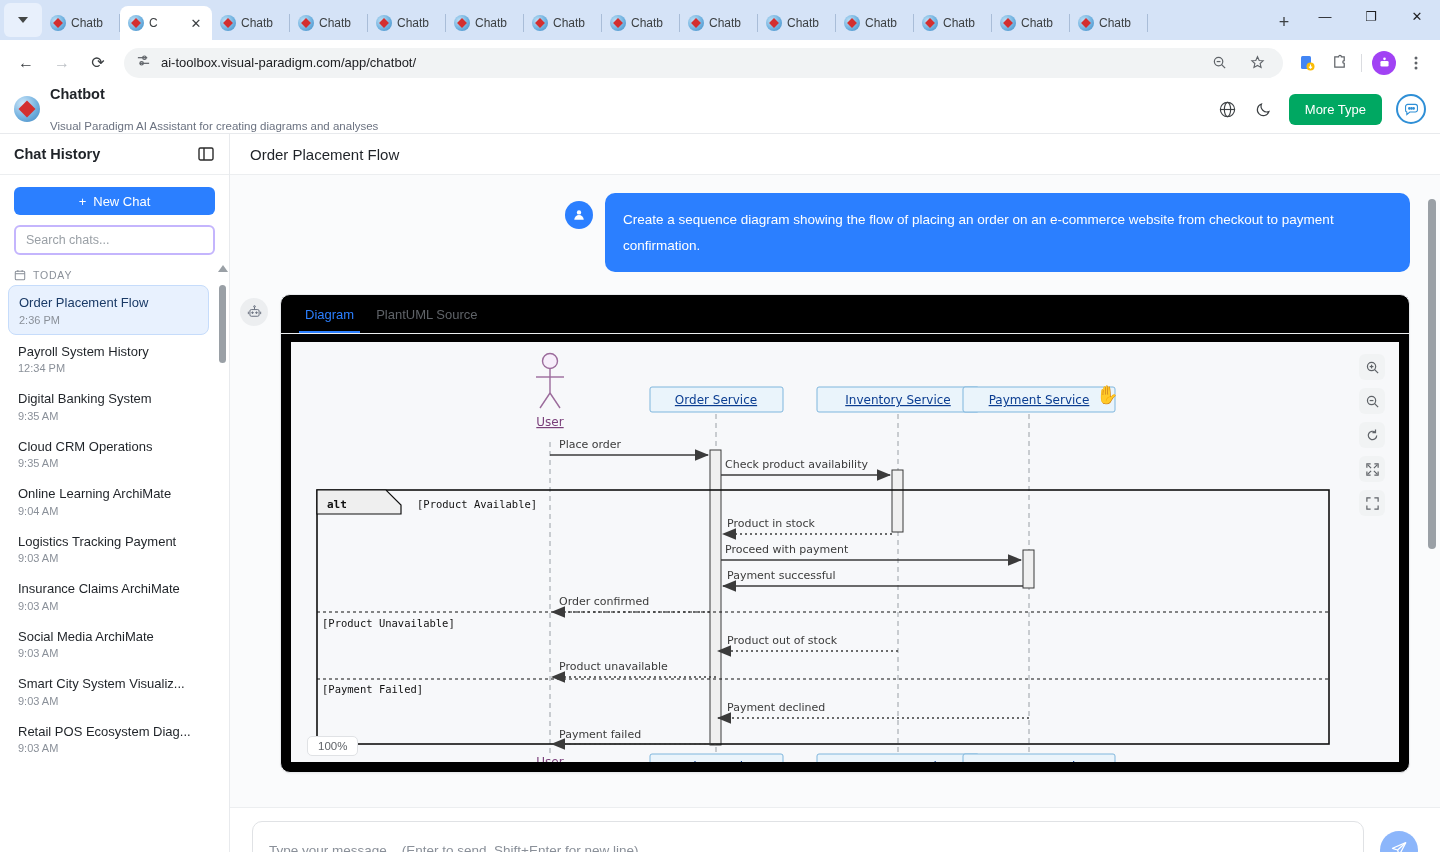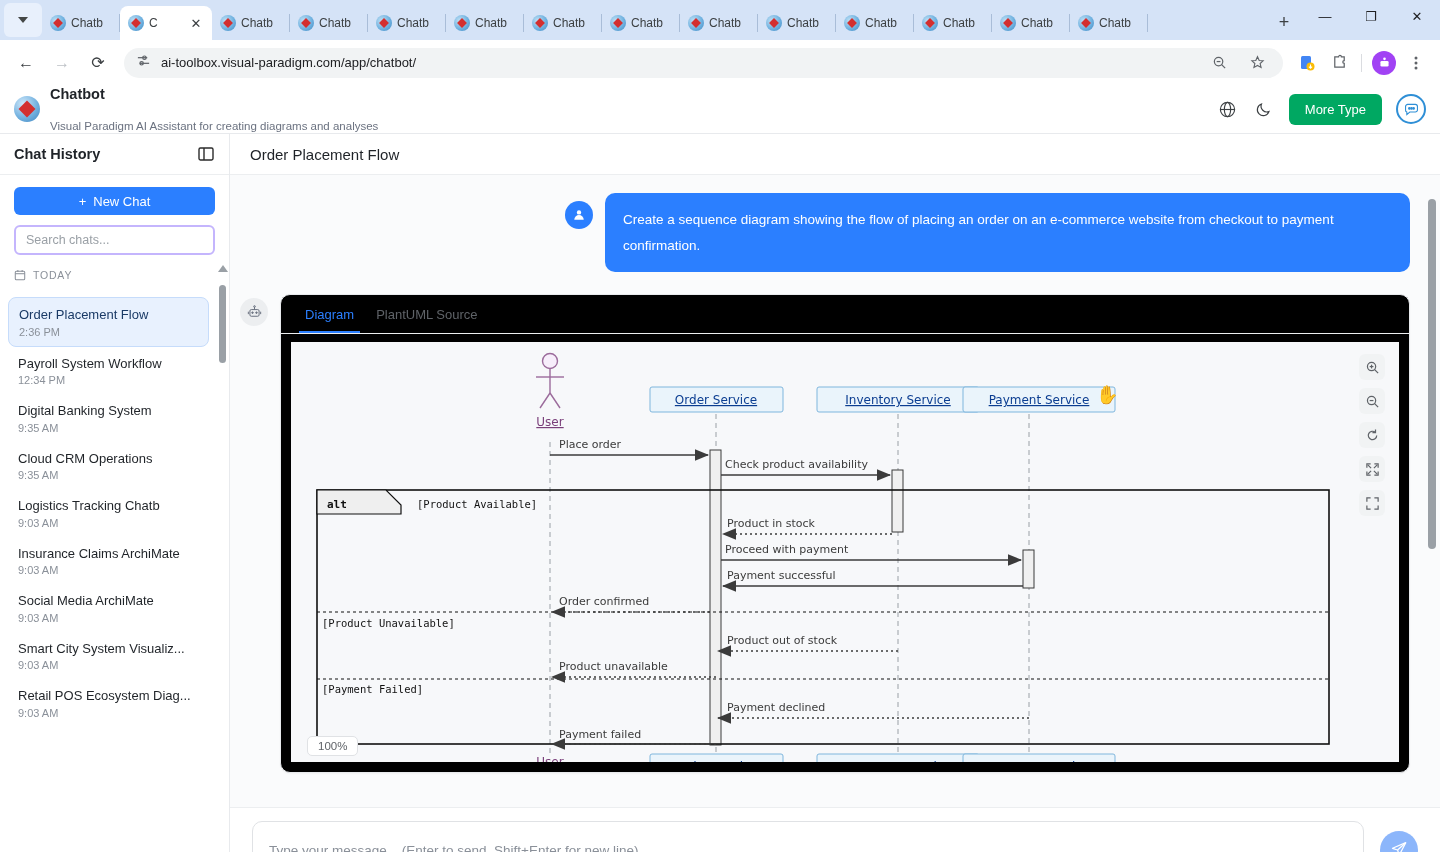--- a/index.html
+++ b/index.html
@@ -201,21 +201,21 @@
     display: flex; align-items: center;
     background: #fff;
     font-family: inherit;
     width: calc(100% - 28px);
   }
   .search-box::placeholder { color: #9aa0a6; }
   .chat-list { flex: 1 1 auto; overflow: hidden; position: relative; padding-right: 12px; }
   .today-hdr {
     display: flex; align-items: center; gap: 7px;
     font-size: 10.5px; color: #8a9099; letter-spacing: .8px;
-    padding: 6px 14px 16px;
+    padding: 6px 14px 4px;
   }
   .cal-icon { width: 12px; height: 12px; color: #8a9099; }
   .chat-item {
     margin: 0 8px;
     padding: 8px 10px;
     border-radius: 8px;
   }
   .chat-item.active {
     background: #e8f1fe;
     border: 1px solid #c6dcfb;
@@ -558,33 +558,37 @@
           </svg>
         </span>
         <span>TODAY</span>
       </div>
       <div id="chat-items">
           <div class="chat-item active">
             <div class="chat-item-title">Order Placement Flow</div>
             <div class="chat-item-time">2:36 PM</div>
           </div>
           <div class="chat-item">
-            <div class="chat-item-title">Payroll System Workflow</div>
+            <div class="chat-item-title">Payroll System History</div>
             <div class="chat-item-time">12:34 PM</div>
           </div>
           <div class="chat-item">
             <div class="chat-item-title">Digital Banking System</div>
             <div class="chat-item-time">9:35 AM</div>
           </div>
           <div class="chat-item">
             <div class="chat-item-title">Cloud CRM Operations</div>
             <div class="chat-item-time">9:35 AM</div>
           </div>
           <div class="chat-item">
-            <div class="chat-item-title">Logistics Tracking Chatb</div>
+            <div class="chat-item-title">Online Learning ArchiMate</div>
+            <div class="chat-item-time">9:04 AM</div>
+          </div>
+          <div class="chat-item">
+            <div class="chat-item-title">Logistics Tracking Payment</div>
             <div class="chat-item-time">9:03 AM</div>
           </div>
           <div class="chat-item">
             <div class="chat-item-title">Insurance Claims ArchiMate</div>
             <div class="chat-item-time">9:03 AM</div>
           </div>
           <div class="chat-item">
             <div class="chat-item-title">Social Media ArchiMate</div>
             <div class="chat-item-time">9:03 AM</div>
           </div>

